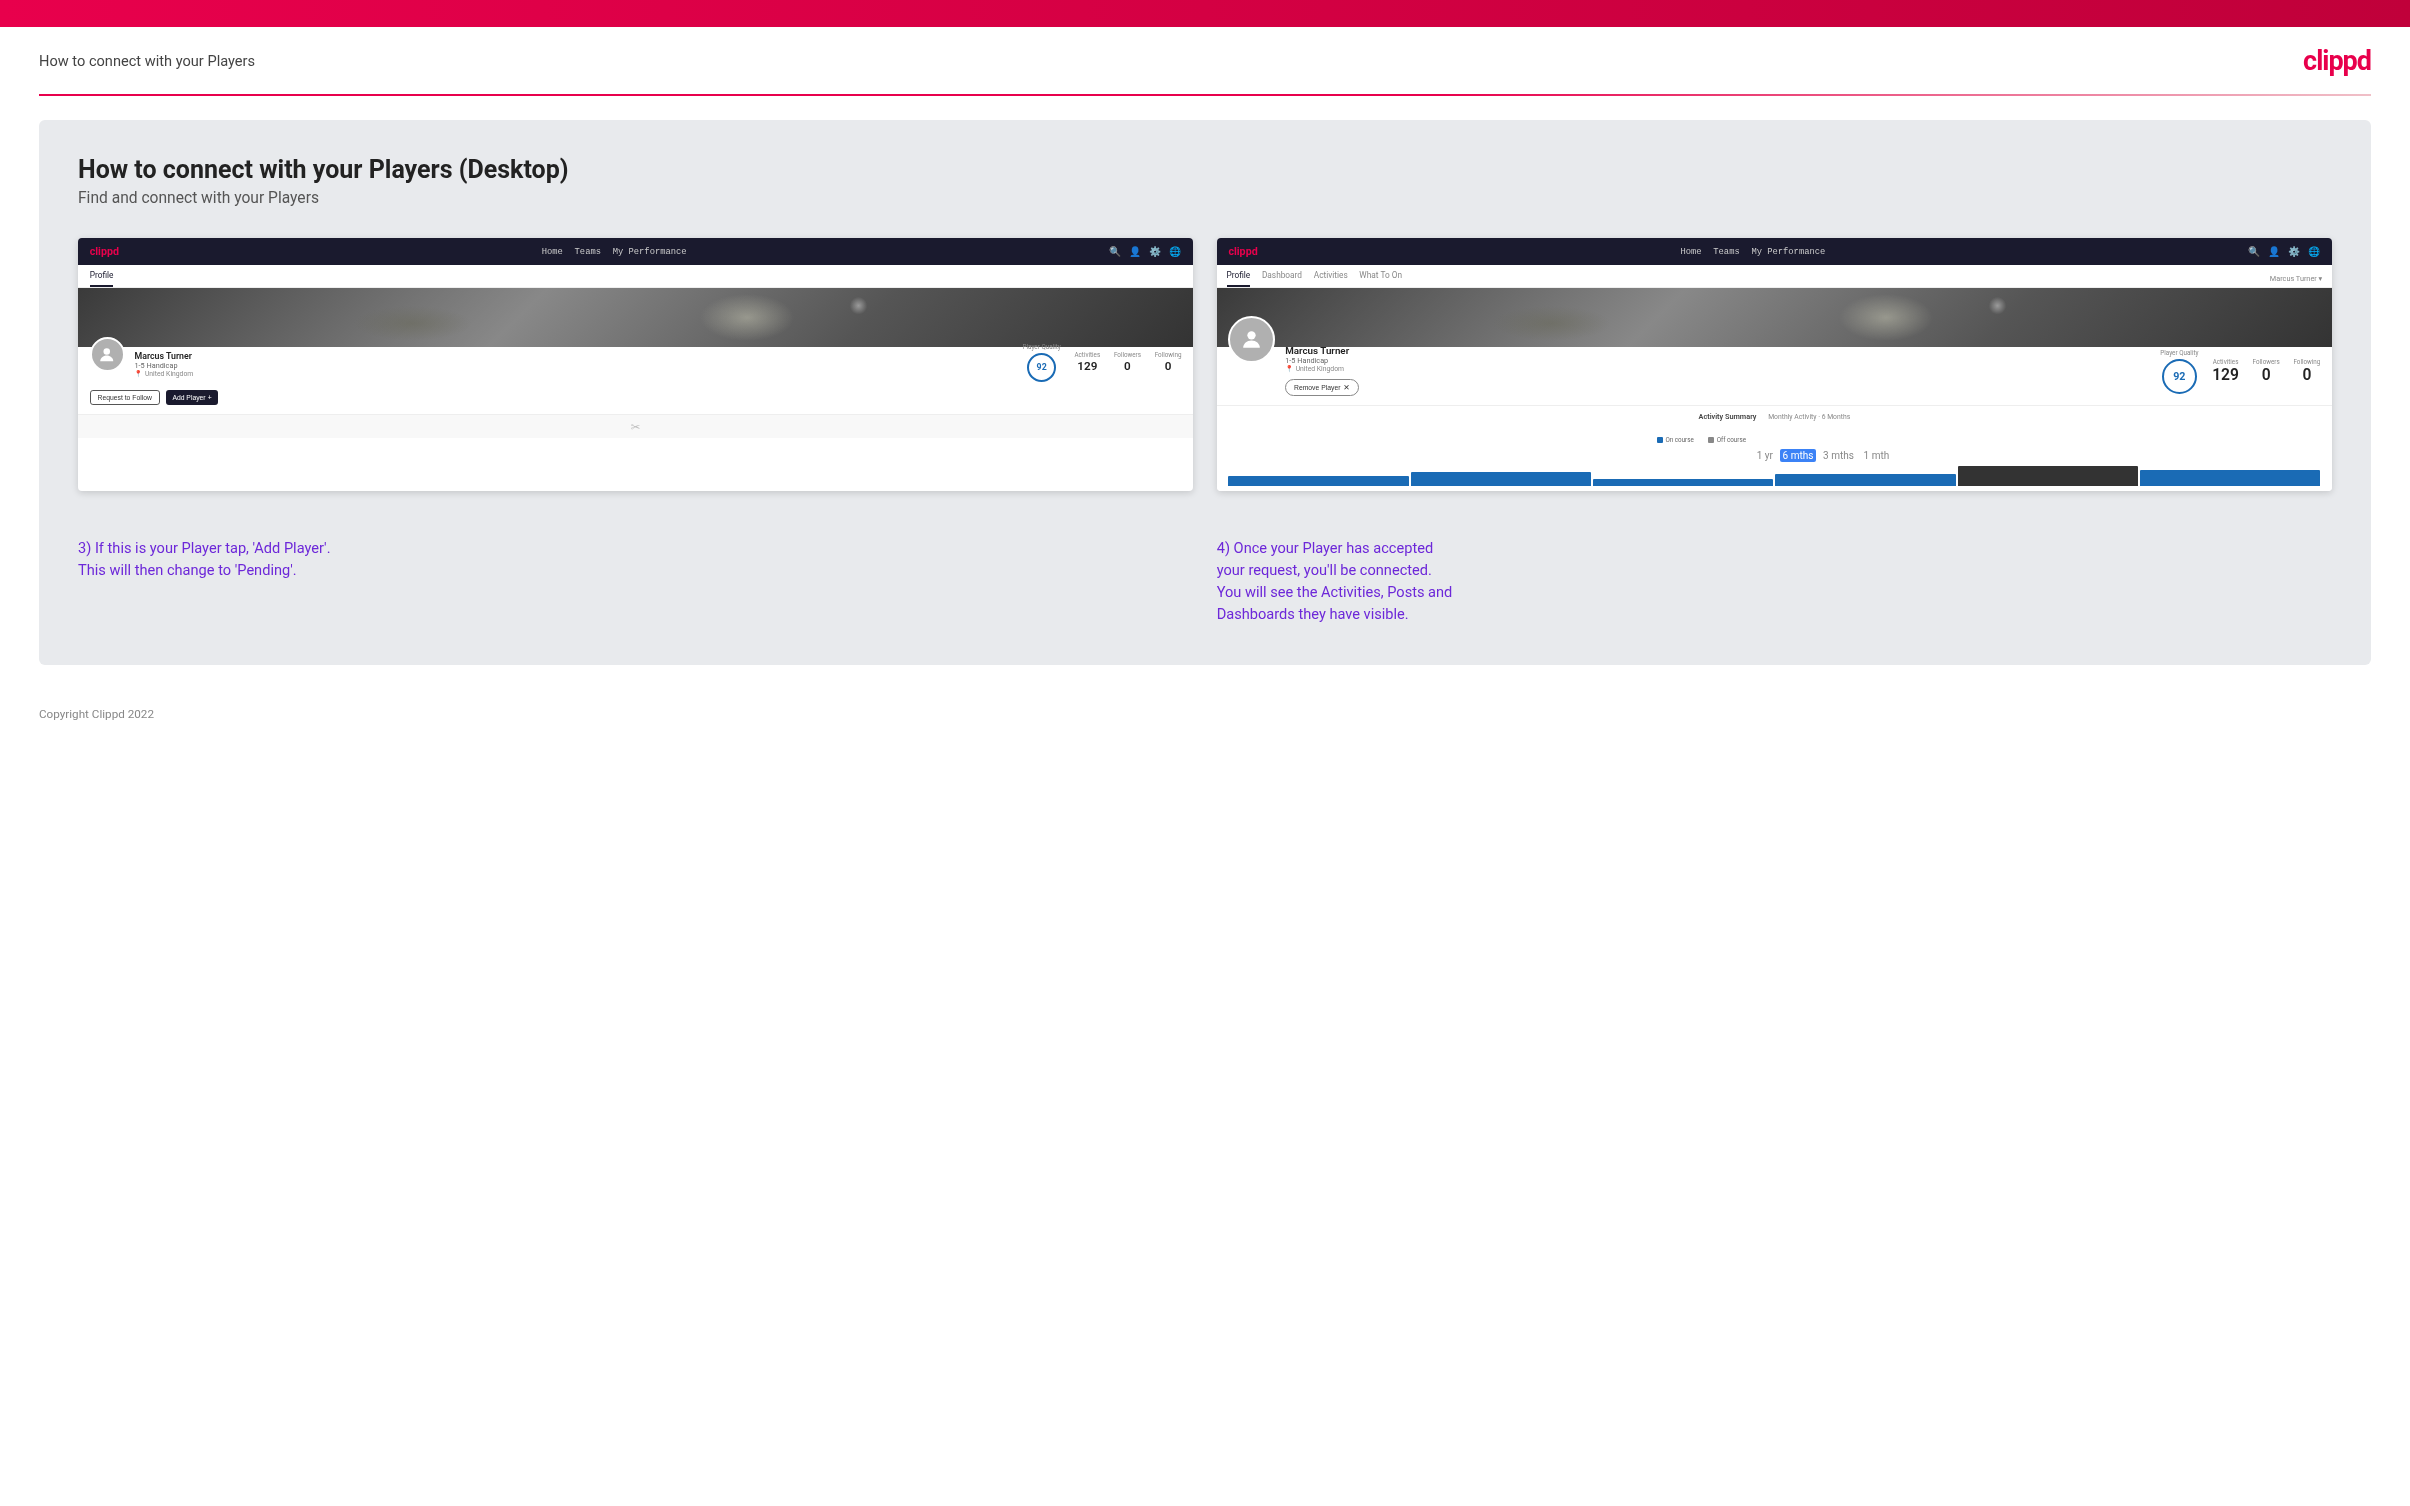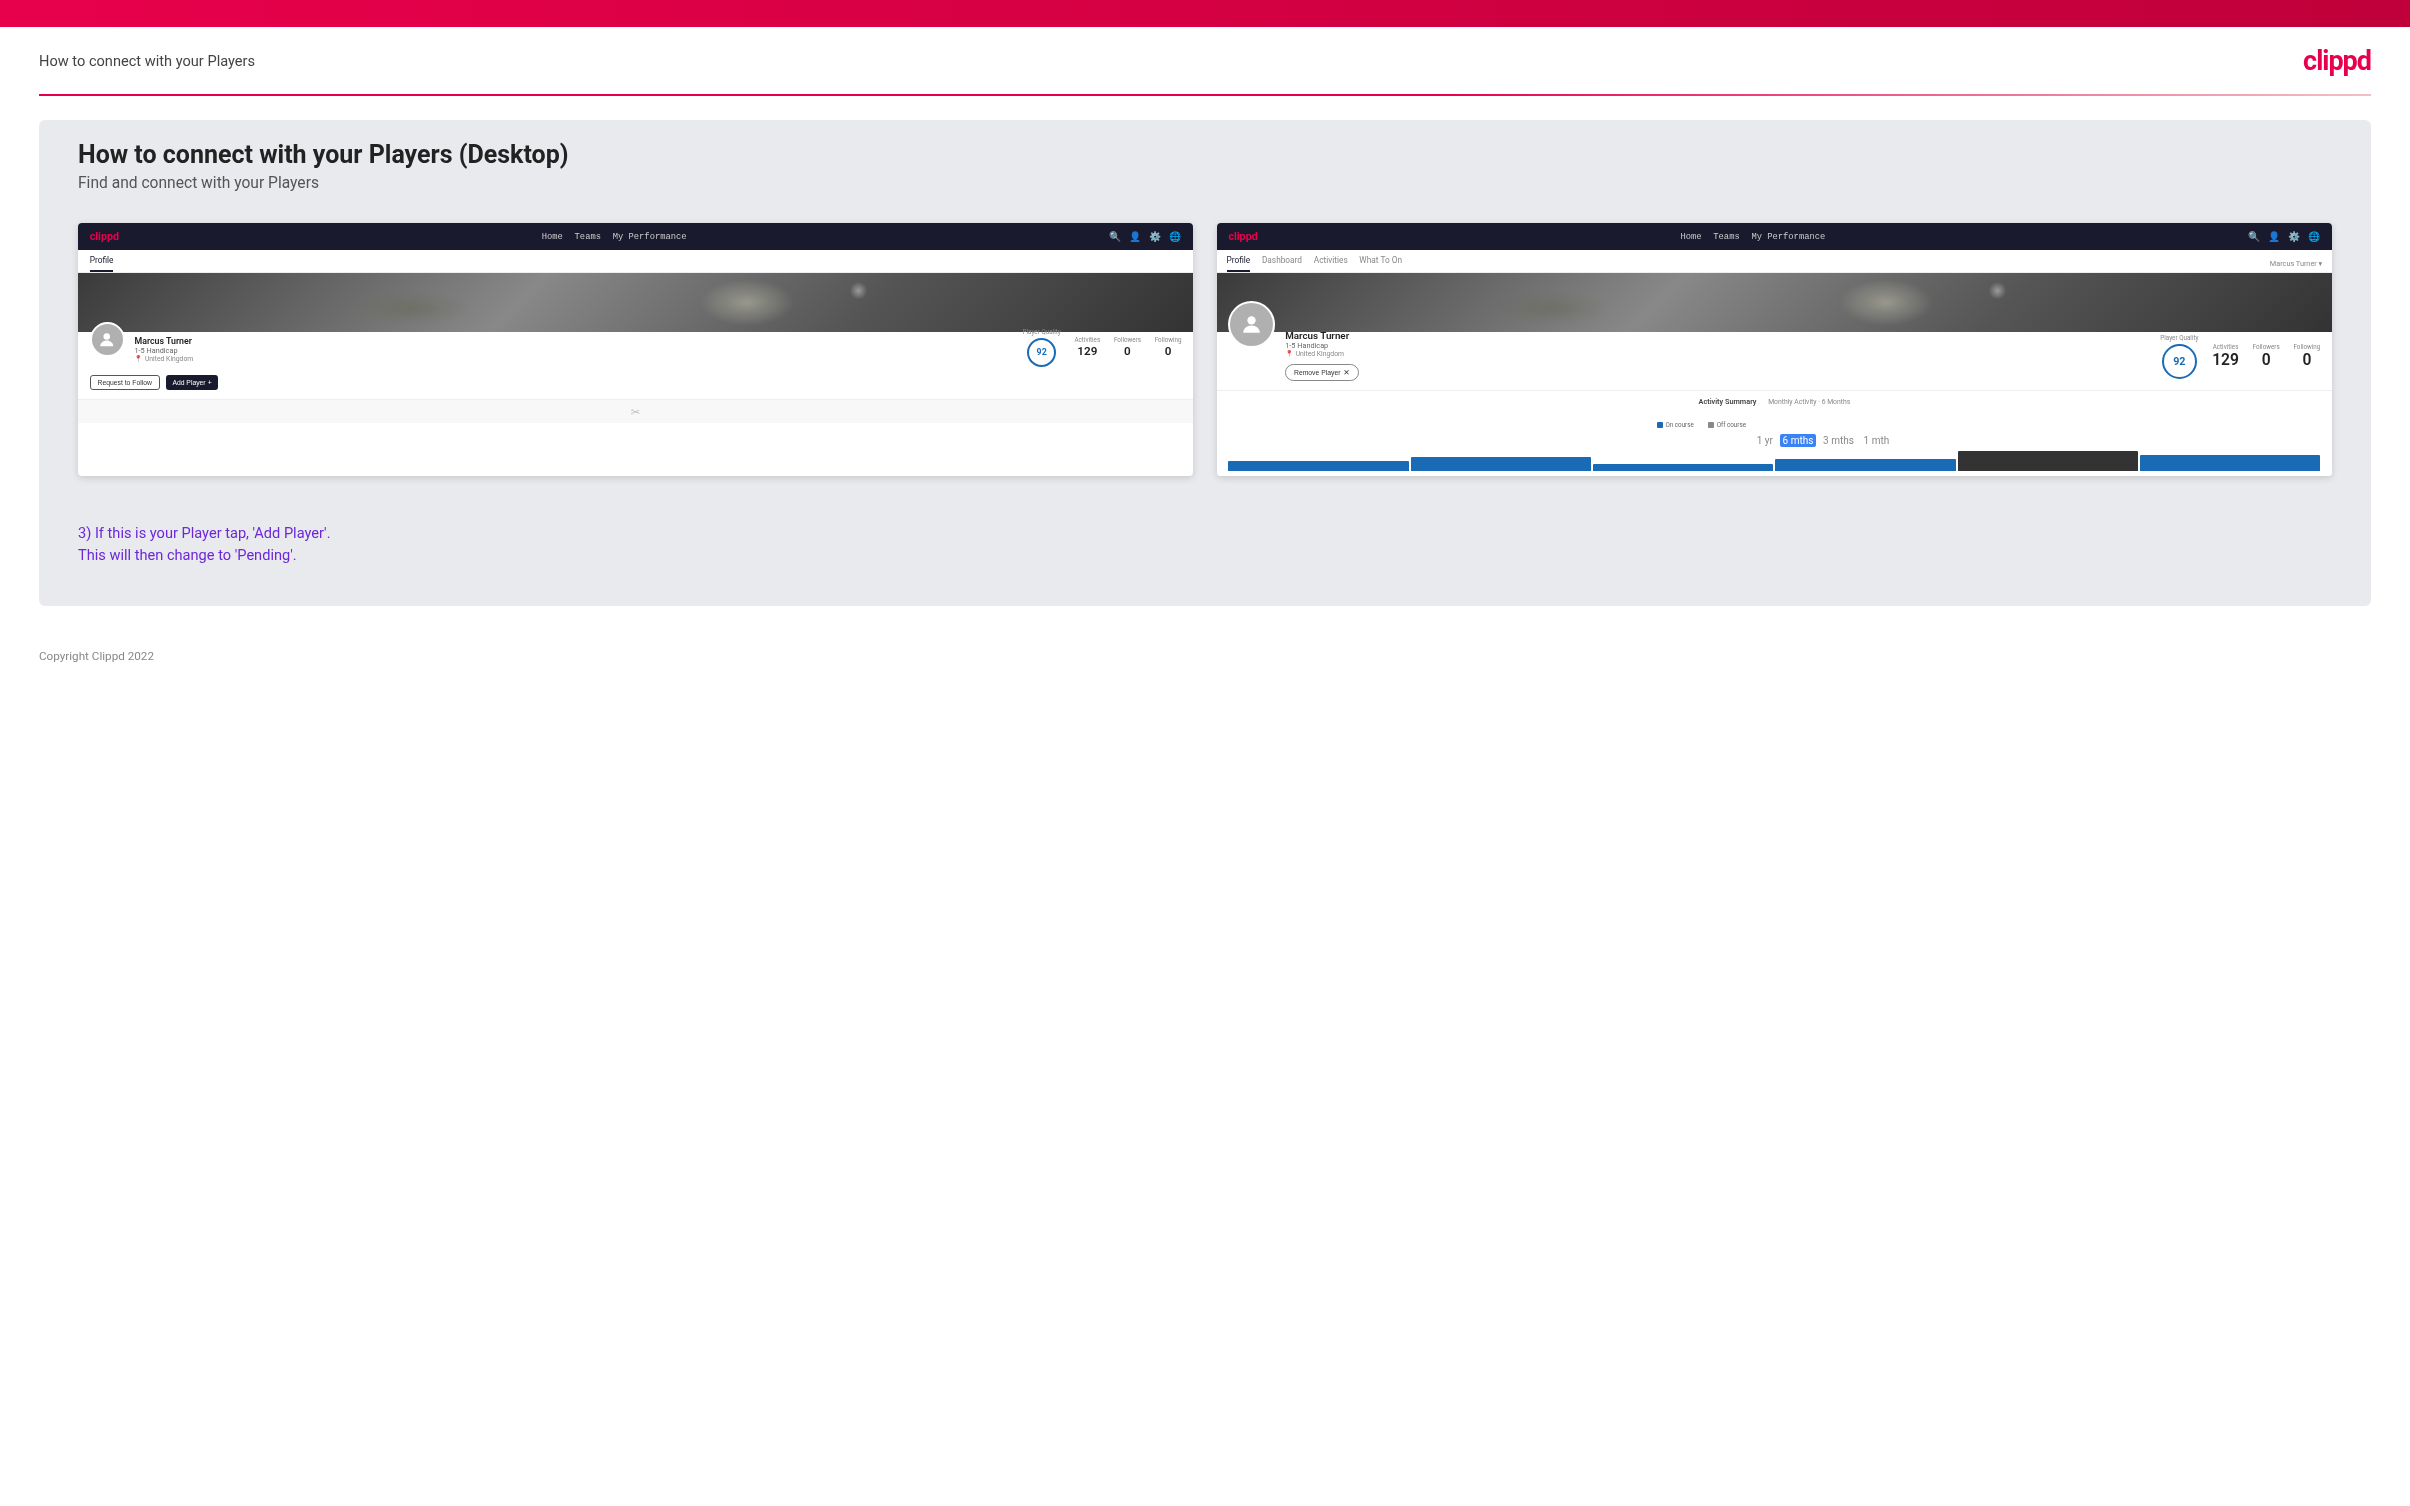--- a/index.html
+++ b/index.html
@@ -31,21 +31,21 @@
     }
     .divider {
       height: 2px;
       background: linear-gradient(to right, #e8004c 60%, #f0c0c8 100%);
       margin: 0 39px;
     }
     .main-content {
       background: #e8eaed;
       margin: 23.4px 39px;
       border-radius: 5.9px;
-      padding: 20px 39px 39px;
+      padding: 35px 39px 39px;
     }
     .main-title {
       font-size: 25px;
       font-weight: 700;
       color: #222;
       margin-bottom: 5.9px;
     }
     .main-subtitle {
       font-size: 15.6px;
       color: #555;
@@ -570,20 +570,26 @@
       </div>
     </div>
 
   </div>
 
   <div style="display:flex;gap:23.4px;">
     <div class="caption-area" style="flex:1;">
       <div class="caption-text">3) If this is your Player tap, 'Add Player'.</div>
       <div class="caption-text">This will then change to 'Pending'.</div>
     </div>
+    <div class="caption-area" style="flex:1;">
+      <div class="caption-text">4) Once your Player has accepted</div>
+      <div class="caption-text">your request, you'll be connected.</div>
+      <div class="caption-text">You will see the Activities, Posts and</div>
+      <div class="caption-text">Dashboards they have visible.</div>
+    </div>
   </div>
 
 </div>
 
 <div class="footer-text">
   <span>Copyright Clippd 2022</span>
 </div>
 
 
 </body></html>

